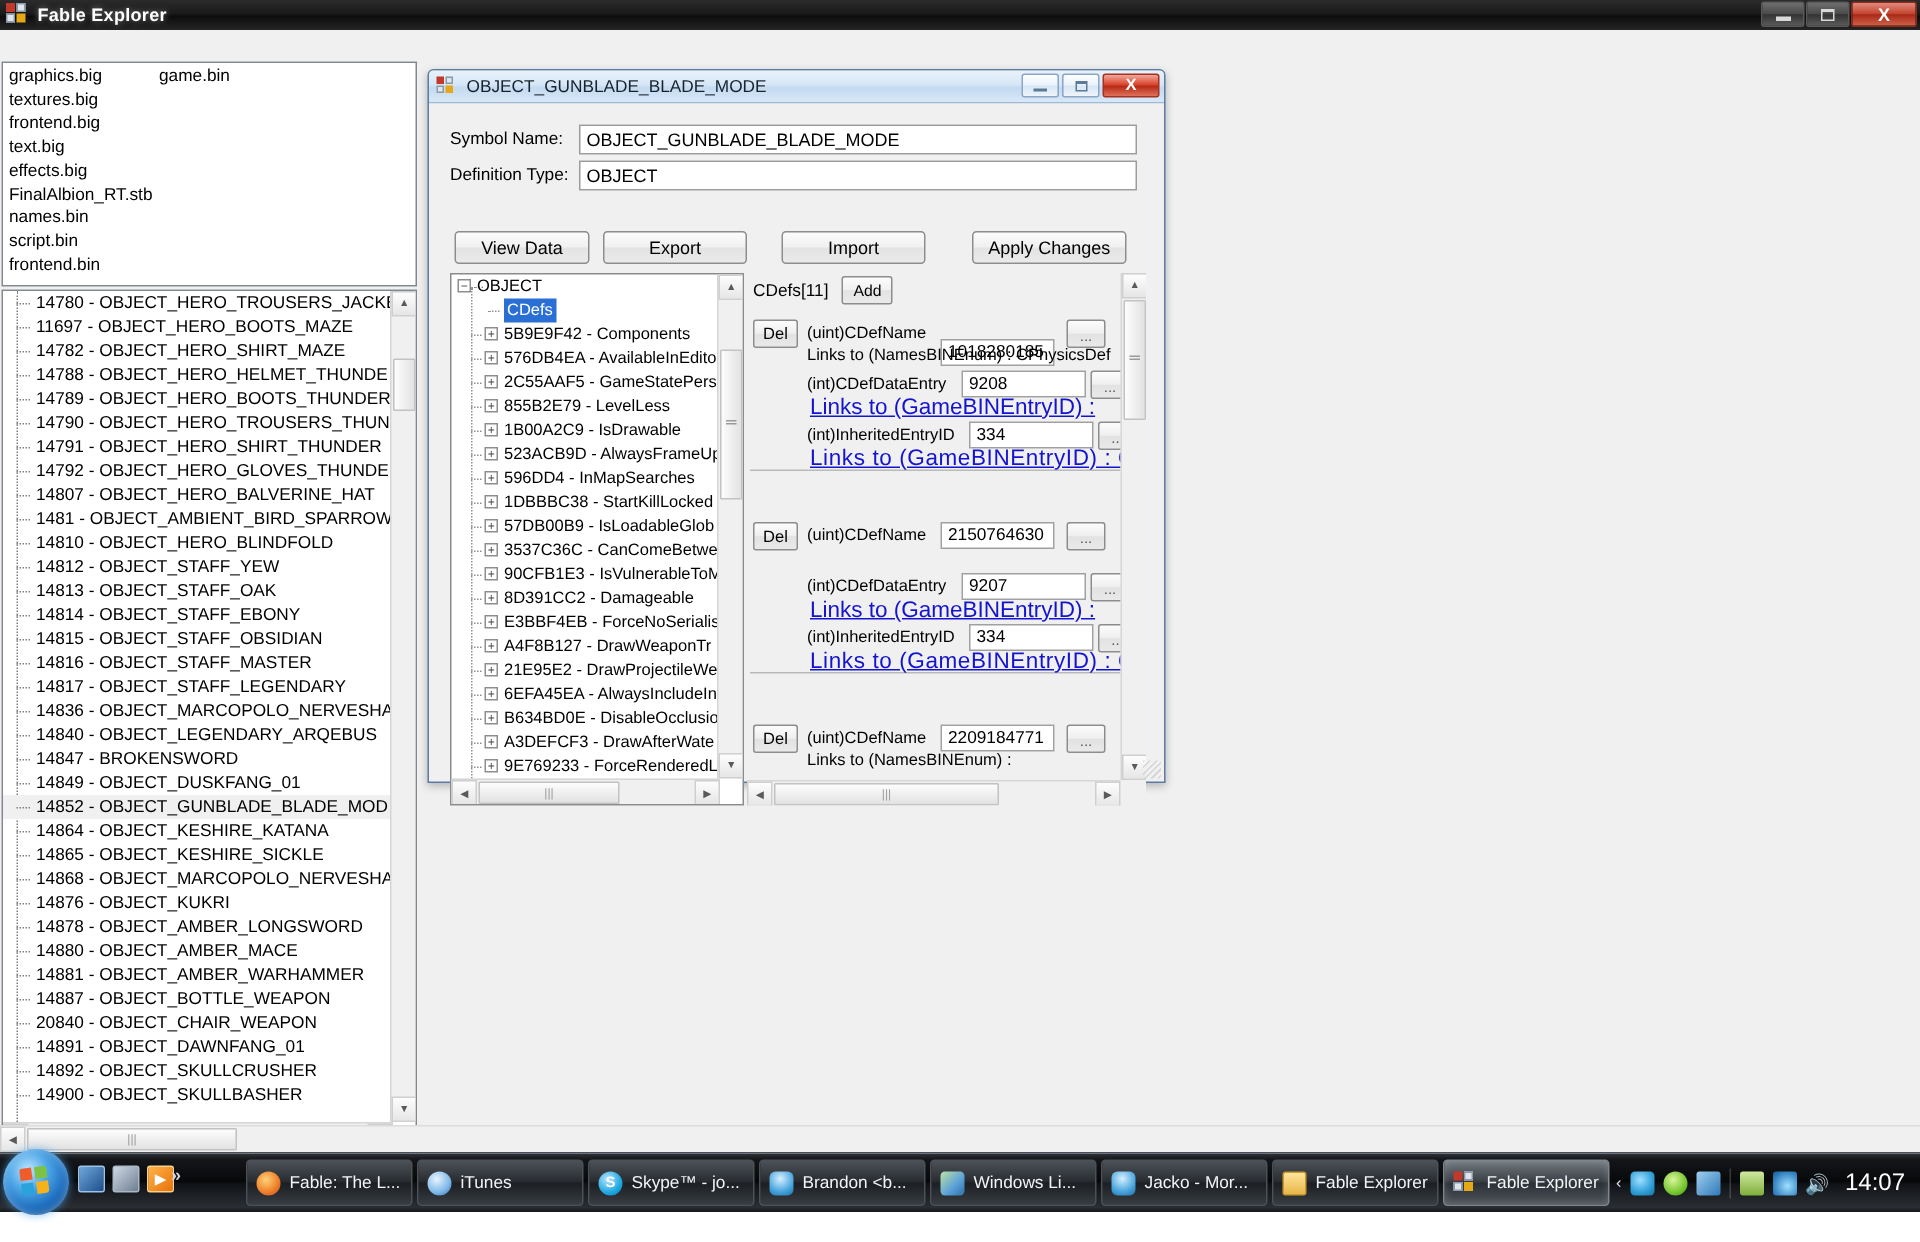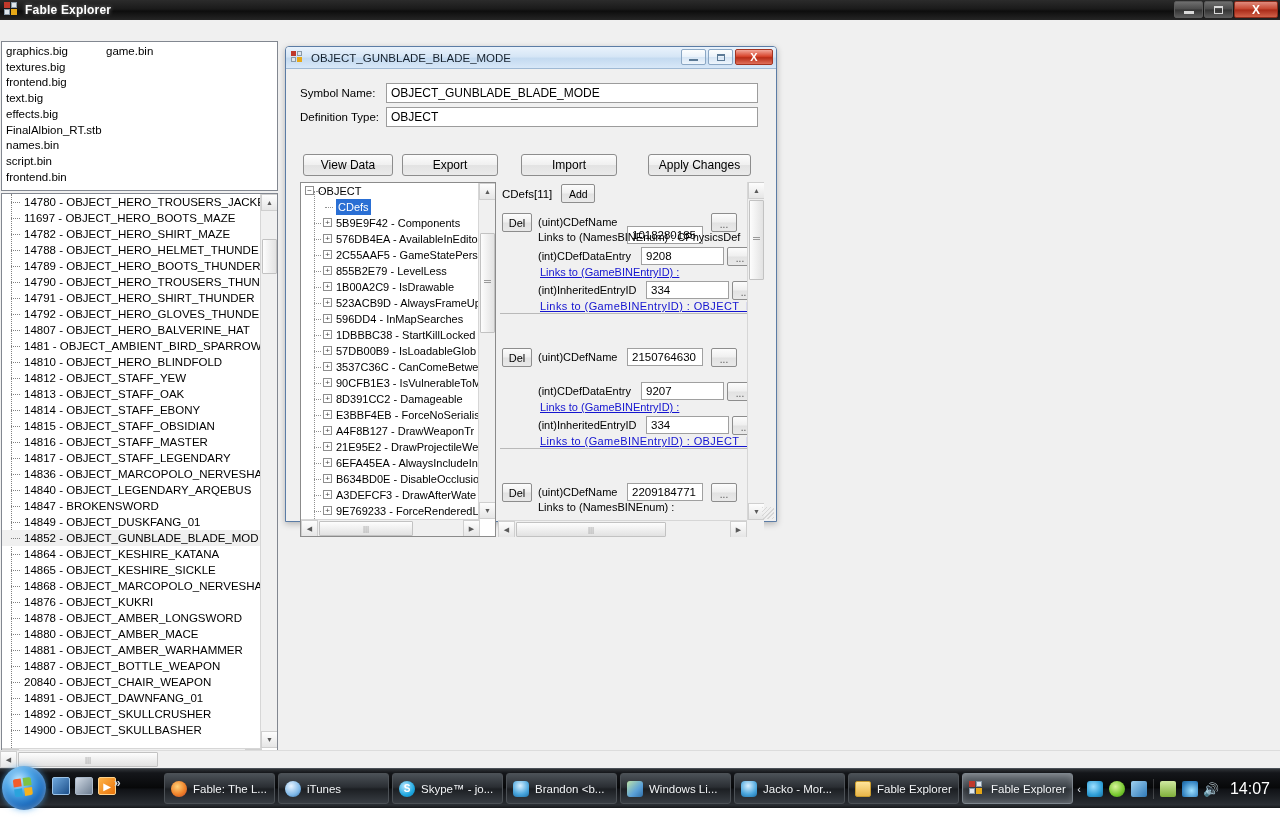--- a/index.html
+++ b/index.html
@@ -278,21 +278,21 @@
   #cdefs-head { position: absolute; left: 4px; top: 2px; display: flex; align-items: center; gap: 9px; }
   #cdefs-head .label { font-size: 11.5px; color: #000; }
 
   .cdef-block {
     position: absolute; left: 2px; width: 247px;
     border-bottom: 1px solid #b9b9b9;
     background: #f0f0f0;
   }
   .cdef-lbl { position: absolute; font-size: 11px; color: #000; line-height: 20px; }
   .cdef-link {
-    position: absolute; font-size: 11px; color: #1414d0; line-height: 20px;
+    position: absolute; font-size: 15px; color: #1414d0; line-height: 20px;
     text-decoration: underline; white-space: nowrap;
   }
   .cdef-tb {
     position: absolute; background: #fff; border: 1px solid #a0a0a0;
     font-size: 11.5px; color: #000; padding: 1px 4px; height: 18px; line-height: 15px;
   }
   .dots-btn {
     position: absolute; width: 26px; height: 19px;
     background: linear-gradient(to bottom,#fcfcfc 0%,#efefef 48%,#e2e2e2 52%,#e9e9e9 100%);
     border: 1px solid #8d8d8d; border-radius: 2px;

